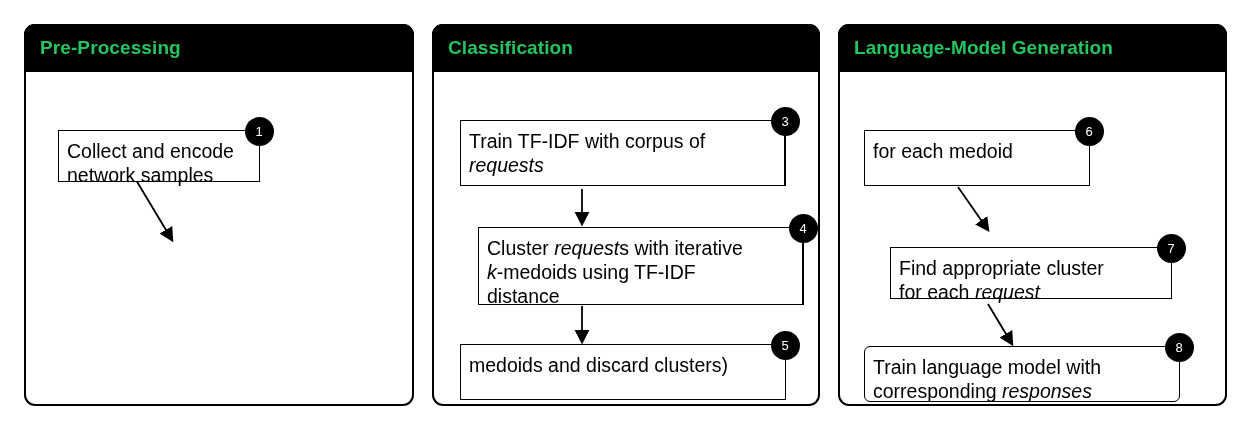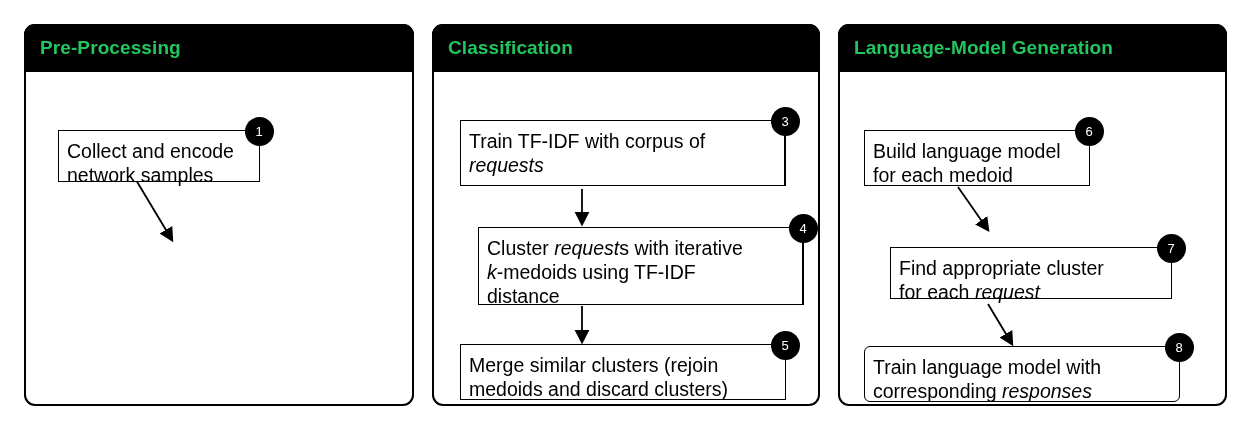--- a/index.html
+++ b/index.html
@@ -135,21 +135,20 @@
 
       <div class="step" style="left:44px;top:155px;width:326px;height:78px;">
         <div><span>Cluster </span><i>request</i><span>s with iterative</span></div>
         <div><i>k</i><span>-medoids using TF-IDF</span></div>
         <div><span>distance</span></div>
         <div class="stub" style="height:76px;"></div>
         <div class="badge">4</div>
       </div>
 
       <div class="step" style="left:26px;top:272px;width:326px;height:56px;">
-        <div><span>Merge similar clusters (rejoin</span></div>
         <div><span>medoids and discard clusters)</span></div>
         <div class="stub" style="height:14px;"></div>
         <div class="badge">5</div>
       </div>
 
     </div>
   </div>
 
   <div class="panel" style="left:838px;top:24px;width:389px;height:382px;">
     <div class="panel-header">
@@ -161,21 +160,20 @@
         <defs>
           <marker id="ah3" markerWidth="9" markerHeight="9" refX="6.6" refY="4.5" orient="auto">
             <path d="M0,0.4 L8,4.5 L0,8.6 Z" fill="#000000"></path>
           </marker>
         </defs>
         <line x1="118" y1="115" x2="148" y2="158" stroke="#000000" stroke-width="1.8" marker-end="url(#ah3)"></line>
         <line x1="148" y1="232" x2="172" y2="272" stroke="#000000" stroke-width="1.8" marker-end="url(#ah3)"></line>
       </svg>
 
       <div class="step" style="left:24px;top:58px;width:226px;height:56px;">
-        <div><span>Build language model</span></div>
         <div><span>for each medoid</span></div>
         <div class="stub" style="height:14px;"></div>
         <div class="badge">6</div>
       </div>
 
       <div class="step" style="left:50px;top:175px;width:282px;height:52px;">
         <div><span>Find appropriate cluster</span></div>
         <div><span>for each </span><i>request</i></div>
         <div class="stub" style="height:14px;"></div>
         <div class="badge">7</div>

